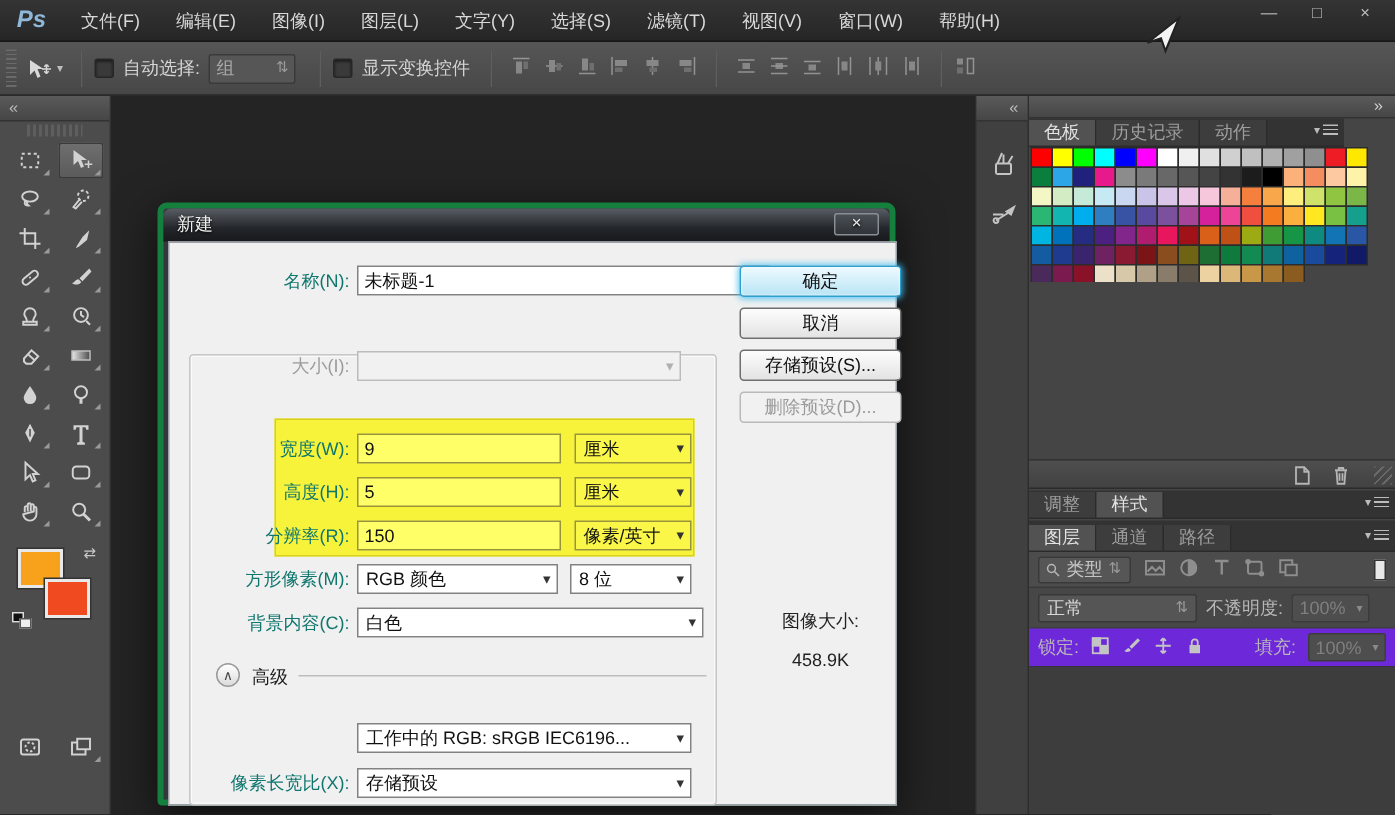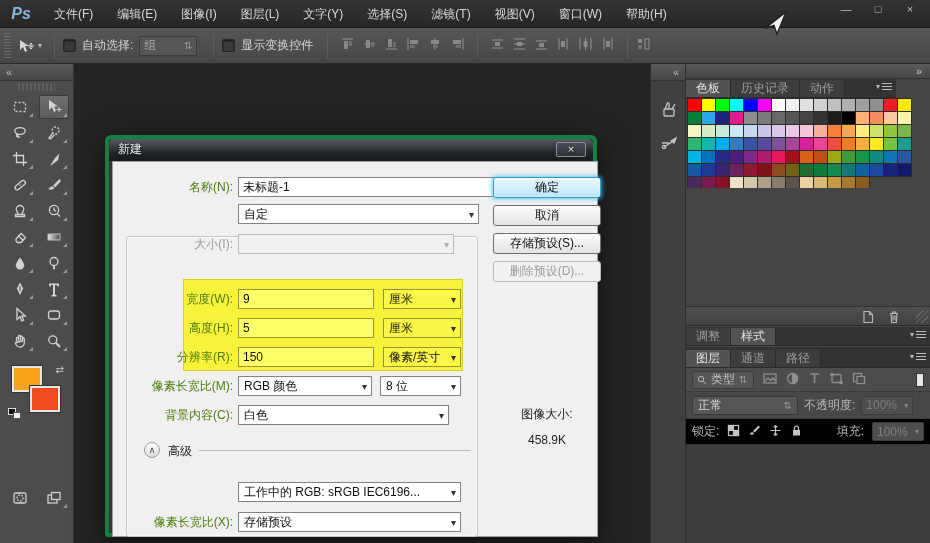--- a/index.html
+++ b/index.html
@@ -69,30 +69,30 @@
   #resize-grip { position:absolute; right:2px; bottom:2px; width:12px; height:12px; background:repeating-linear-gradient(135deg,#777 0 1px, transparent 1px 4px); opacity:.7; }
 
   .filter-row { position:absolute; left:0; top:304px; width:244px; height:24px; background:#4c4c4c; border-bottom:1px solid #3a3a3a; display:flex; align-items:center; padding:0 6px; gap:9px; }
   .kind-dd { display:flex; align-items:center; gap:4px; width:62px; height:18px; background:#565656; border:1px solid #3a3a3a; border-radius:2px; padding:0 4px; color:#c4c4c4; }
   .f-ic { opacity:.5; }
   .f-ic svg { stroke:#cfcfcf; fill:none; stroke-width:1.3; }
   .blend-row { position:absolute; left:0; top:328px; width:244px; height:27px; background:#474747; display:flex; align-items:center; padding:0 6px; gap:6px; border-bottom:1px solid #3e3e3e; }
   .blend-dd { display:flex; align-items:center; justify-content:space-between; width:106px; height:19px; background:#555; border:1px solid #383838; border-radius:2px; padding:0 5px; color:#d8d8d8; }
   .small-label { color:#b8b8b8; font-size:12px; }
   .val-dd { display:flex; align-items:center; justify-content:space-between; width:52px; height:19px; background:#4e4e4e; border:1px solid #3c3c3c; border-radius:2px; padding:0 4px; color:#7f7f7f; }
-  .lock-row { position:absolute; left:0; top:355px; width:244px; height:26px; background:#000000; display:flex; align-items:center; padding:0 6px; gap:8px; border-bottom:1px solid #353535; }
+  .lock-row { position:absolute; left:0; top:355px; width:244px; height:26px; background:#6d28d9; display:flex; align-items:center; padding:0 6px; gap:8px; border-bottom:1px solid #353535; }
   .lk-ic svg { stroke:#c4c4c4; fill:none; stroke-width:1.2; }
   #layers-empty { position:absolute; left:0; top:381px; width:244px; height:98px; background:#3d3d3d; }
 
   
   #dialog { position:absolute; left:105px; top:135px; width:492px; height:402px; background:#34383d; border:4px solid #15803d; border-radius:6px 6px 3px 3px; box-shadow:0 8px 30px rgba(0,0,0,.65); }
   #dlg-titlebar { position:absolute; left:0; top:0; width:100%; height:22px; border-radius:5px 5px 0 0; background:linear-gradient(#585d64,#23262a 60%,#17191c); color:#f0f0f0; font-size:12px; line-height:21px; padding-left:9px; text-shadow:0 1px 2px #000; }
   #dlg-close { position:absolute; right:7px; top:3px; width:30px; height:15px; background:linear-gradient(#4a4f55,#303439); border:1px solid #8a8f96; border-radius:2px; color:#eee; text-align:center; line-height:13px; font-size:11px; }
   #dlg-body { position:absolute; left:3px; top:22px; width:486px; height:376px; background:#f0f0f0; border:1px solid #9aa0a6; }
-  .dlabel { position:absolute; width:118px; text-align:right; font-size:12px; color:#4d7c0f; line-height:20px; }
+  .dlabel { position:absolute; width:118px; text-align:right; font-size:12px; color:#0f766e; line-height:20px; }
   .dlabel.dis { color:#9b9b9b; }
   .dinput { position:absolute; height:20px; background:#fff; border:1px solid #828282; font-size:12px; padding:0 4px; line-height:18px; color:#111; }
   .ddrop { position:absolute; height:20px; background:#fff; border:1px solid #828282; font-size:12px; padding:0 16px 0 5px; line-height:18px; color:#111; }
   .ddrop::after { content:"▾"; position:absolute; right:4px; top:0; line-height:19px; font-size:10px; color:#333; }
   .ddrop.dis { background:#f1f1f1; border-color:#bcbcbc; color:#a2a2a2; }
   .ddrop.dis::after { color:#b0b0b0; }
   .dbtn { position:absolute; left:380px; width:108px; height:21px; border:1px solid #6e6e6e; border-radius:3px; background:linear-gradient(#fdfdfd,#e3e3e3); font-size:12px; text-align:center; line-height:19px; color:#111; }
   .dbtn.default { border:1px solid #2f9fd0; background:linear-gradient(#eefaff,#b9e4f5); box-shadow:0 0 4px 1px rgba(60,190,240,.8), inset 0 0 2px #fff; }
   .dbtn.dis { background:#f1f1f1; border-color:#b9b9b9; color:#9b9b9b; }
   #group-frame { position:absolute; left:13px; top:74px; width:352px; height:301px; border:1px solid #c6c6c6; border-radius:3px; box-shadow:inset 0 0 0 1px rgba(255,255,255,.6); }
@@ -620,43 +620,42 @@
       <div id="dlg-close">×</div>
     </div>
     <div id="dlg-body">
 
       <div id="group-frame"></div>
       <div id="yellow-box"></div>
 
       <span class="dlabel" style="left:2px;top:15px">名称(N):</span>
       <input class="dinput" style="left: 125px; top: 15px; width: 275px;" value="未标题-1">
 
-      <div class="ddrop" style="left:125px;top:42px;width:241px"><span>自定</span></div>
 
       <span class="dlabel dis" style="left:2px;top:72px">大小(I):</span>
       <div class="ddrop dis" style="left:125px;top:72px;width:216px"></div>
 
       <span class="dlabel" style="left:2px;top:127px">宽度(W):</span>
       <input class="dinput yinput" style="left: 125px; top: 127px; width: 136px;" value="9">
       <div class="ddrop ydrop" style="left:270px;top:127px;width:78px"><span>厘米</span></div>
 
       <span class="dlabel" style="left:2px;top:156px">高度(H):</span>
       <input class="dinput yinput" style="left: 125px; top: 156px; width: 136px;" value="5">
       <div class="ddrop ydrop" style="left:270px;top:156px;width:78px"><span>厘米</span></div>
 
       <span class="dlabel" style="left:2px;top:185px">分辨率(R):</span>
       <input class="dinput yinput" style="left: 125px; top: 185px; width: 136px;" value="150">
       <div class="ddrop ydrop" style="left:270px;top:185px;width:78px"><span>像素/英寸</span></div>
 
-      <span class="dlabel" style="left:2px;top:214px">像素长宽比(M):</span>
+      <span class="dlabel" style="left:2px;top:214px">方形像素(M):</span>
       <div class="ddrop" style="left:125px;top:214px;width:134px"><span>RGB 颜色</span></div>
       <div class="ddrop" style="left:267px;top:214px;width:81px"><span>8 位</span></div>
 
       <span class="dlabel" style="left:2px;top:243px">背景内容(C):</span>
-      <div class="ddrop" style="left:125px;top:243px;width:211px"><span>白色</span></div>
+      <div class="ddrop" style="left:125px;top:243px;width:231px"><span>白色</span></div>
 
       <div id="adv-circle">∧</div>
       <span style="position:absolute;left:55px;top:281px;font-size:12px;color:#1b1b1b">高级</span>
       <div id="adv-line"></div>
 
       <div class="ddrop" style="left:125px;top:320px;width:223px"><span>工作中的 RGB: sRGB IEC6196...</span></div>
 
       <span class="dlabel" style="left:2px;top:350px">像素长宽比(X):</span>
       <div class="ddrop" style="left:125px;top:350px;width:223px"><span>存储预设</span></div>
 

